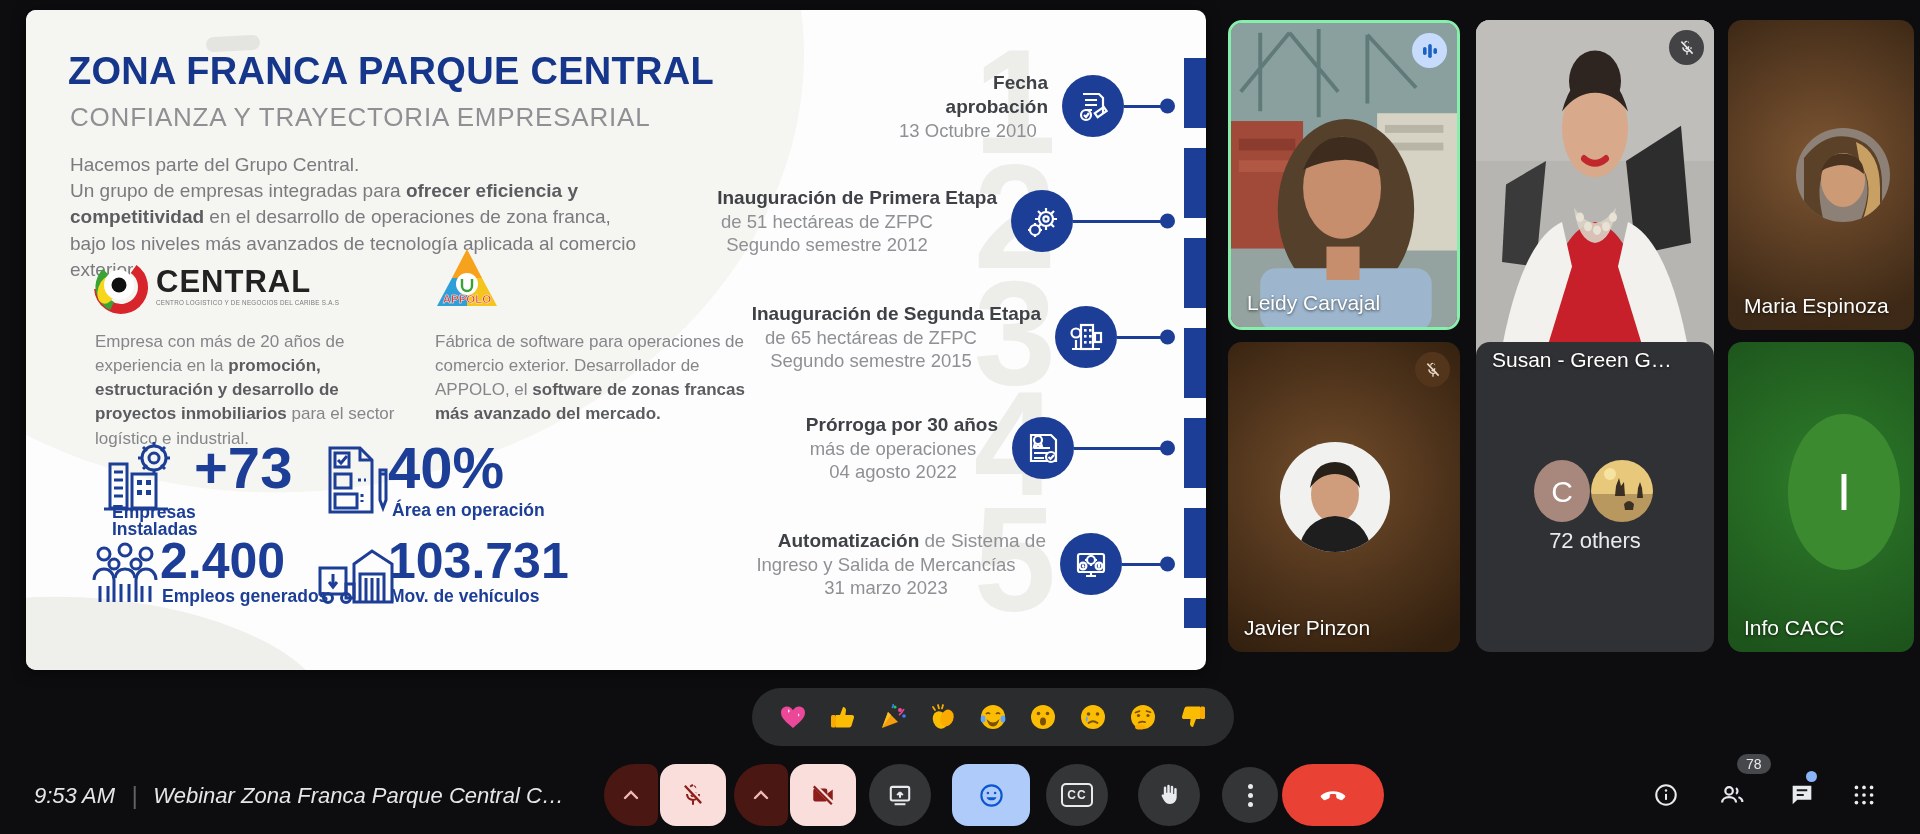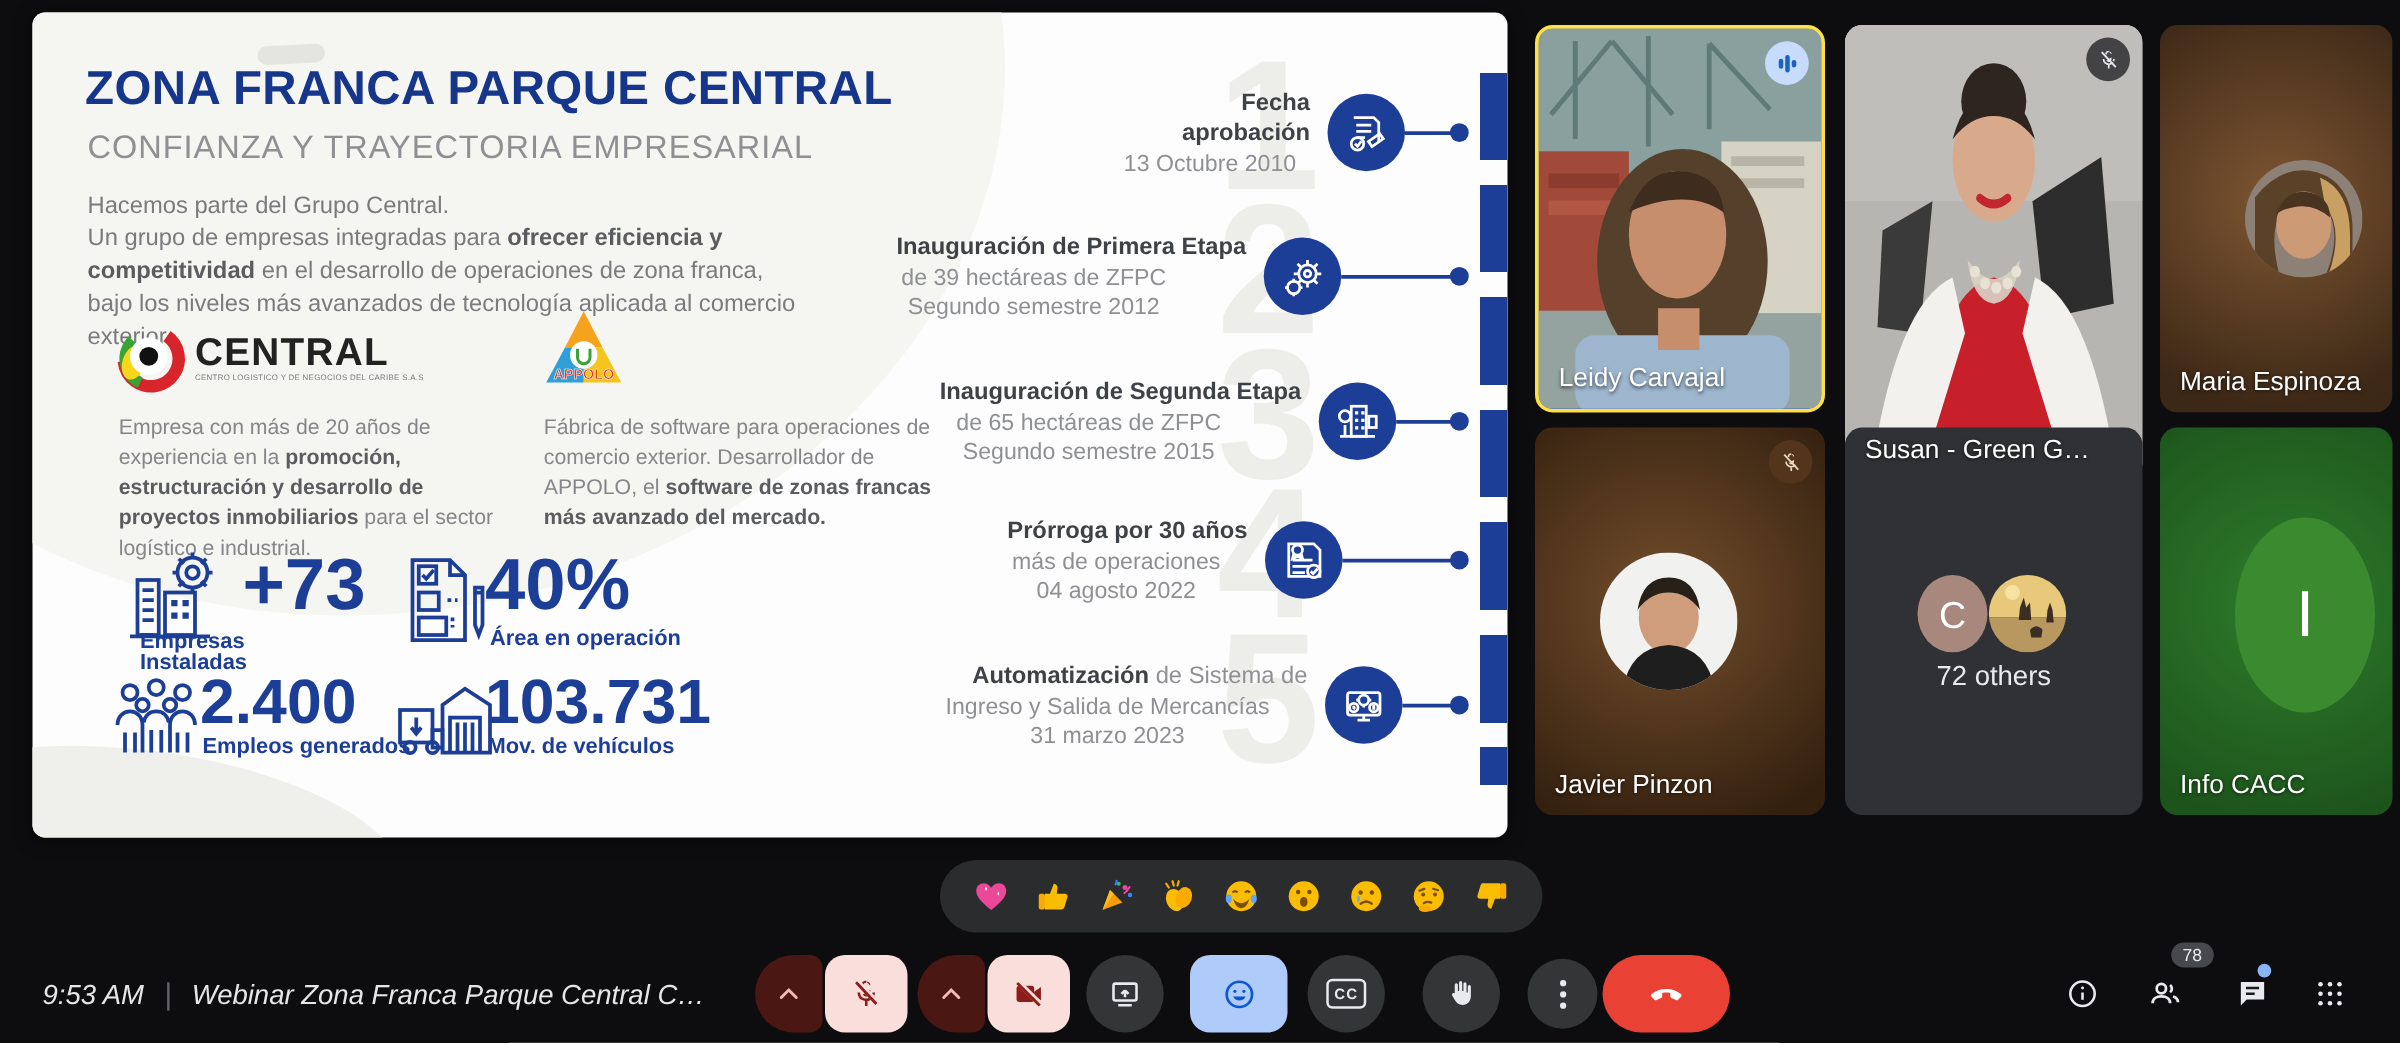--- a/index.html
+++ b/index.html
@@ -42,21 +42,21 @@
   .tl-dot{position:absolute;left:1134px;top:0;transform:translateY(-50%);width:15px;height:15px;border-radius:50%;background:#1d3e96;z-index:2;}
   #tl-bars{position:absolute;left:1158px;top:48px;width:22px;height:570px;
            background:repeating-linear-gradient(to bottom,#1d3e96 0 70px,transparent 70px 90px);}
 
   
   .tile{position:absolute;border-radius:14px;overflow:hidden;}
   .tile-name{position:absolute;left:16px;bottom:12px;color:#fff;font-size:21px;z-index:4;
              text-shadow:0 1px 3px rgba(0,0,0,.65);}
   .chip{position:absolute;top:10px;right:10px;width:35px;height:35px;border-radius:50%;z-index:4;
         display:flex;align-items:center;justify-content:center;}
-  #tile-leidy{left:1228px;top:20px;width:232px;height:310px;border:3px solid #fde047;background:#1d4ed8;text-decoration:underline;}
+  #tile-leidy{left:1228px;top:20px;width:232px;height:310px;border:3px solid #86efac;background:#be185d;text-decoration:underline;}
   #tile-susan{left:1476px;top:20px;width:238px;height:364px;background:#b7b5b1;}
   #tile-maria{left:1728px;top:20px;width:186px;height:310px;
               background:radial-gradient(circle at 55% 40%,#86593312,transparent),radial-gradient(circle at 50% 45%,#7d5532,#3c2816 85%);}
   #tile-javier{left:1228px;top:342px;width:232px;height:310px;
                background:radial-gradient(circle at 45% 45%,#744e2c,#33200f 90%);}
   #tile-others{left:1476px;top:342px;width:238px;height:310px;background:#303134;}
   #tile-info{left:1728px;top:342px;width:186px;height:310px;
              background:radial-gradient(circle at 55% 45%,#2e7d2b,#1d541c 90%);}
   .avatar-wrap{position:absolute;z-index:2;}
   #others-label{position:absolute;left:0;right:0;top:186px;text-align:center;color:#e8eaed;font-size:22px;}
@@ -232,21 +232,21 @@
         </svg>
       </div>
       <div class="tl-connector" style="left:1098px;width:44px;"></div>
       <div class="tl-dot"></div>
     </div>
 
     <div class="tl-item" style="top:211px;">
       <div class="tl-ghost">2</div>
       <div class="tl-text" style="right:209px;width:340px;">
         <div class="tl-head"><b>Inauguración de Primera Etapa</b><span></span></div>
-        <div class="tl-line">de 39 hectáreas de ZFPC</div>
+        <div class="tl-line">de 51 hectáreas de ZFPC</div>
         <div class="tl-line">Segundo semestre 2012</div>
       </div>
       <div class="tl-iconwrap" style="left:985px;">
         <svg width="36" height="36" viewBox="0 0 36 36" fill="none" stroke="#fff" stroke-width="2.2">
           <circle cx="22" cy="16" r="7"></circle>
             <circle cx="22" cy="16" r="2.6"></circle>
           <path d="M22 5v4M22 23v4M11 16h4M29 16h4M14 8l3 3M30 8l-3 3M14 24l3-3M30 24l-3-3"></path>
           <circle cx="11" cy="27" r="5"></circle>
             <path d="M11 20v3M11 31v3M4 27h3M15 27h3"></path>
         </svg>

